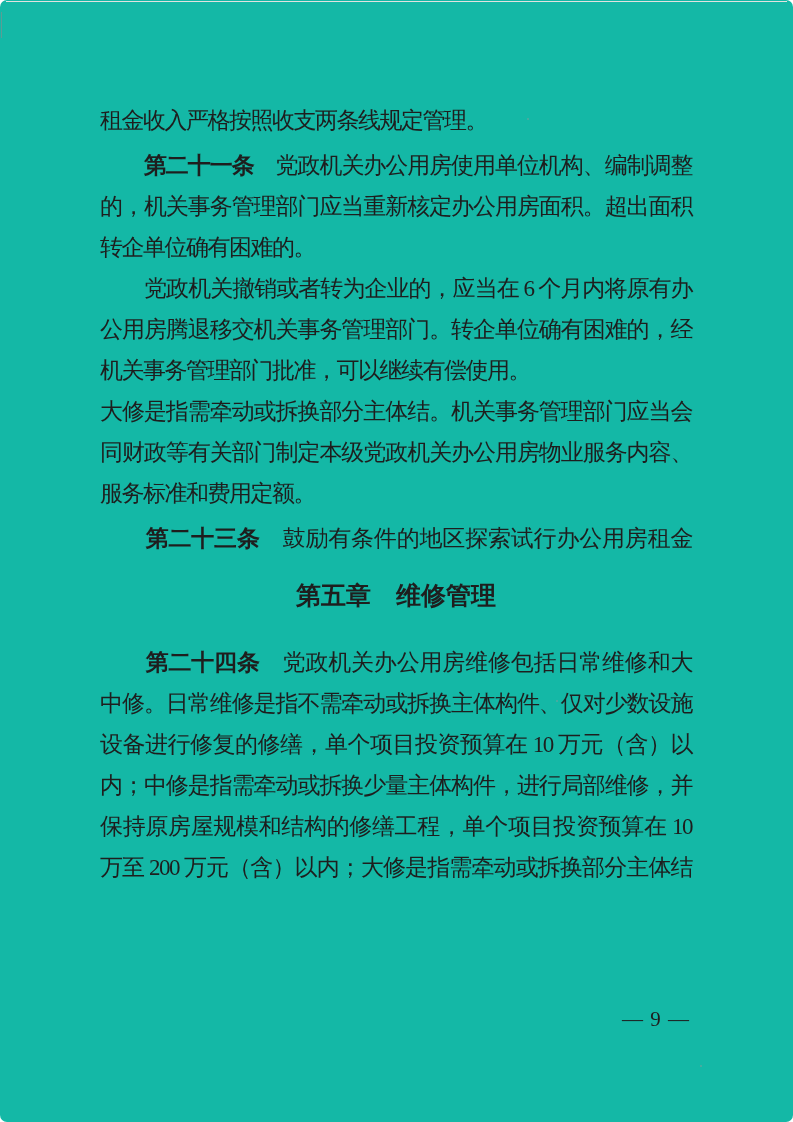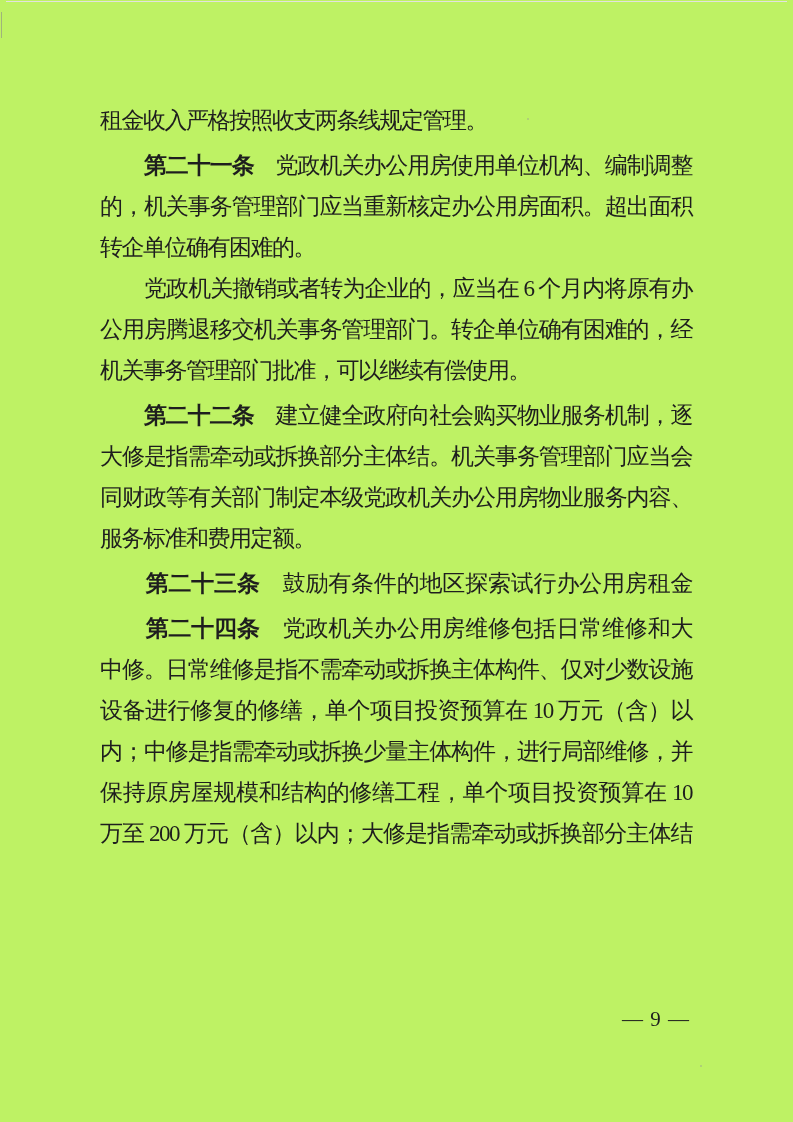--- a/index.html
+++ b/index.html
@@ -83,41 +83,41 @@
     width: 2px;
     height: 2px;
     border-radius: 50%;
     background: #9a9a98;
     opacity: 0.5;
   }
 </style>
 </head>
 <body>
 
-<div class="page" style="background: #bef264; color: rgb(30, 30, 30);">
+<div class="page" style="background: #14b8a6; color: rgb(30, 30, 30); border-radius: 7px;">
   <div class="artifact-top"></div>
   <div class="artifact-left"></div>
   <div class="speck" style="left:527px; top:118px;"></div>
   <div class="speck" style="left:298px; top:215px;"></div>
   <div class="speck" style="left:556px; top:700px;"></div>
   <div class="speck" style="left:700px; top:1065px;"></div>
 
   <div class="textbody" id="textbody">
       <div class="line left"><span class="body-seg">租金收入严格按照收支两条线规定管理。</span></div>
       <div class="line justify article"><span class="body-seg">　　</span><span class="art">第二十一条</span><span class="body-seg">　党政机关办公用房使用单位机构、编制调整</span></div>
       <div class="line justify"><span class="body-seg">的，机关事务管理部门应当重新核定办公用房面积。超出面积</span></div>
       <div class="line left"><span class="body-seg">转企单位确有困难的。</span></div>
       <div class="line justify"><span class="body-seg">　　党政机关撤销或者转为企业的，应当在 6 个月内将原有办</span></div>
       <div class="line justify"><span class="body-seg">公用房腾退移交机关事务管理部门。转企单位确有困难的，经</span></div>
       <div class="line left"><span class="body-seg">机关事务管理部门批准，可以继续有偿使用。</span></div>
-      <div class="line justify article"><span class="body-seg">　　</span><span class="art">第二十二条</span><span class="body-seg">　建立健全政府向社会购买物业服务机制，逐</span></div>
       <div class="line justify"><span class="body-seg">大修是指需牵动或拆换部分主体结。机关事务管理部门应当会</span></div>
       <div class="line justify"><span class="body-seg">同财政等有关部门制定本级党政机关办公用房物业服务内容、</span></div>
       <div class="line left"><span class="body-seg">服务标准和费用定额。</span></div>
       <div class="line justify article"><span class="body-seg">　　</span><span class="art">第二十三条</span><span class="body-seg">　鼓励有条件的地区探索试行办公用房租金</span></div>
+      <div class="line center chapter"><span class="art">第五章　维修管理</span></div>
       <div class="line justify article"><span class="body-seg">　　</span><span class="art">第二十四条</span><span class="body-seg">　党政机关办公用房维修包括日常维修和大</span></div>
       <div class="line justify"><span class="body-seg">中修。日常维修是指不需牵动或拆换主体构件、仅对少数设施</span></div>
       <div class="line justify"><span class="body-seg">设备进行修复的修缮，单个项目投资预算在 10 万元（含）以</span></div>
       <div class="line justify"><span class="body-seg">内；中修是指需牵动或拆换少量主体构件，进行局部维修，并</span></div>
       <div class="line justify"><span class="body-seg">保持原房屋规模和结构的修缮工程，单个项目投资预算在 10</span></div>
       <div class="line justify"><span class="body-seg">万至 200 万元（含）以内；大修是指需牵动或拆换部分主体结</span></div>
     </div>
 
   <div class="footer">— 9 —</div>
 </div>

